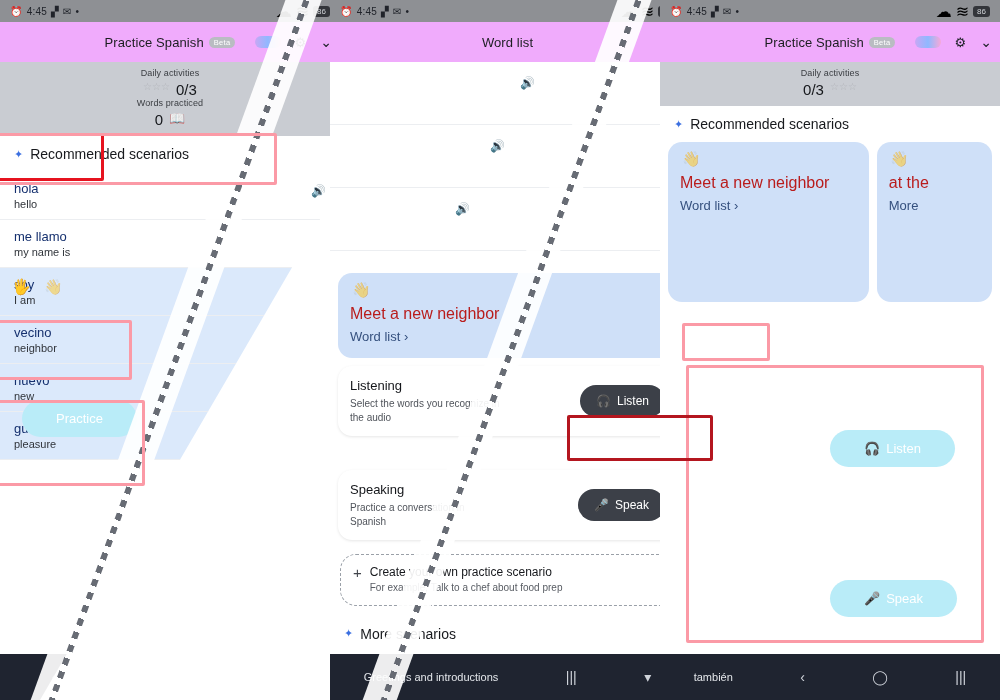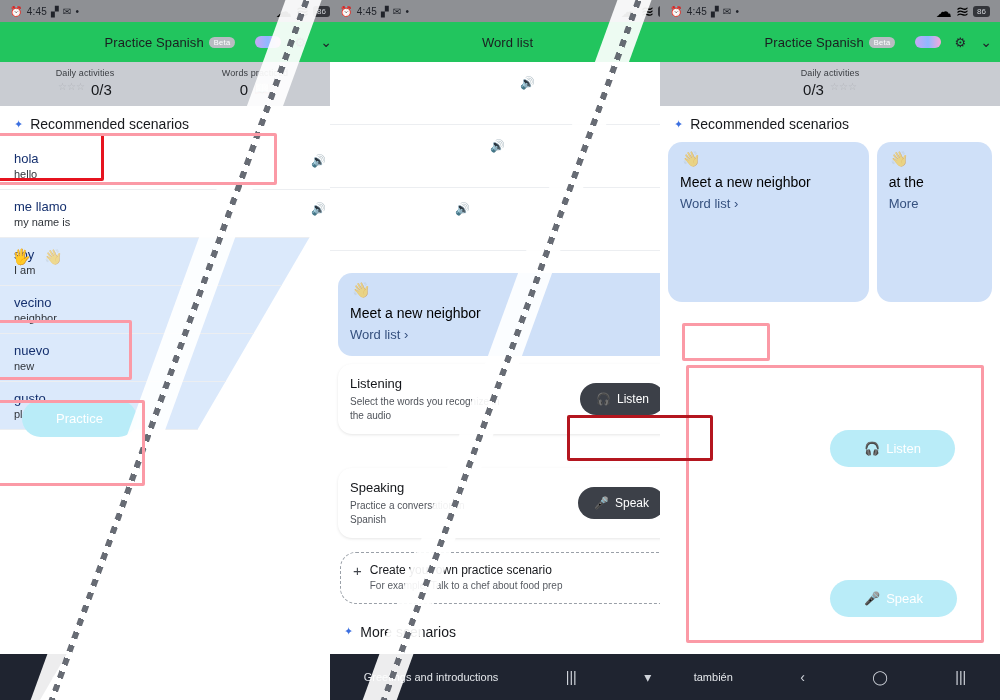--- a/index.html
+++ b/index.html
@@ -11,49 +11,49 @@
   .panel .inner{position:absolute;top:0;left:0;width:340px;height:700px;}
 
   
   .statusbar{height:22px;background:#8e9094;display:flex;align-items:center;
              justify-content:space-between;padding:0 10px;box-sizing:border-box;}
   .sb-left{display:flex;align-items:center;gap:4px;font-size:10px;color:#20232a;letter-spacing:.2px;}
   .sb-right{display:flex;align-items:center;gap:4px;}
   .battery{background:#33353a;color:#cfd2d6;font-size:8px;border-radius:3px;padding:1px 4px;}
 
   
-  .appbar{height:40px;background:#22c55e;display:flex;align-items:center;
+  .appbar{height:40px;background:#f0abfc;display:flex;align-items:center;
           justify-content:center;position:relative;}
   .appbar .title{font-size:13px;color:#1b1d20;font-weight:400;letter-spacing:.1px;}
   .beta{display:inline-block;margin-left:5px;background:#b9bcc2;color:#fff;font-size:7.5px;
         border-radius:7px;padding:1px 5px;vertical-align:2px;letter-spacing:.3px;}
   .appbar .right-ic{position:absolute;right:8px;display:flex;align-items:center;gap:14px;}
   .pill{width:26px;height:12px;border-radius:8px;
         background:linear-gradient(90deg,#c8a7f5,#8fb8ff,#f7a8d8);}
   .gear{font-size:13px;color:#20232a;}
   .xclose{font-size:14px;color:#20232a;}
 
   
-  .stats{display:flex;background:#c9ccd2;padding:6px 0 8px;}
+  .stats{display:flex;background:#c9ccd2;padding:6px 0 8px;flex-direction:column;}
   .stat{flex:1;display:flex;flex-direction:column;align-items:center;gap:3px;}
   .stat .lbl{font-size:9px;color:#3a3d42;letter-spacing:.1px;}
   .stat .row{display:flex;align-items:flex-start;gap:6px;}
   .stat .val{font-size:15px;color:#14161a;font-weight:400;}
   .stars{display:flex;gap:1px;font-size:10px;color:#b2b5bb;}
   .bico{font-size:13px;color:#14161a;}
 
   
   .sec{background:#fff;padding:10px 14px;display:flex;align-items:center;gap:7px;}
   .sec .sp{font-size:11px;color:#3b6fe0;}
   .sec .txt{font-size:14px;color:#17191d;}
 
   
   .card{background:#cfe0f8;border-radius:14px;margin:0 8px 8px;padding:14px 12px;position:relative;}
   .card .wave{position:absolute;top:8px;left:14px;font-size:15px;opacity:.55;}
-  .card h3{margin:18px 0 6px;font-size:14px;color:#000000;font-weight:400;line-height:1.15;}
+  .card h3{margin:18px 0 6px;font-size:16px;color:#b91c1c;font-weight:400;line-height:1.15;}
   .card .wl{font-size:13px;color:#35507e;}
 
   
   .act{background:#fff;border-radius:14px;margin:8px;padding:12px 12px;
        display:flex;align-items:center;justify-content:space-between;
        box-shadow:0 1px 3px rgba(0,0,0,.10);}
   .act .tl{max-width:150px;}
   .act .t{font-size:13px;color:#14161a;margin-bottom:4px;}
   .act .d{font-size:10px;color:#50545b;line-height:1.35;}
   .btn-dark{background:#3c4048;color:#fff;border-radius:20px;padding:9px 16px;

